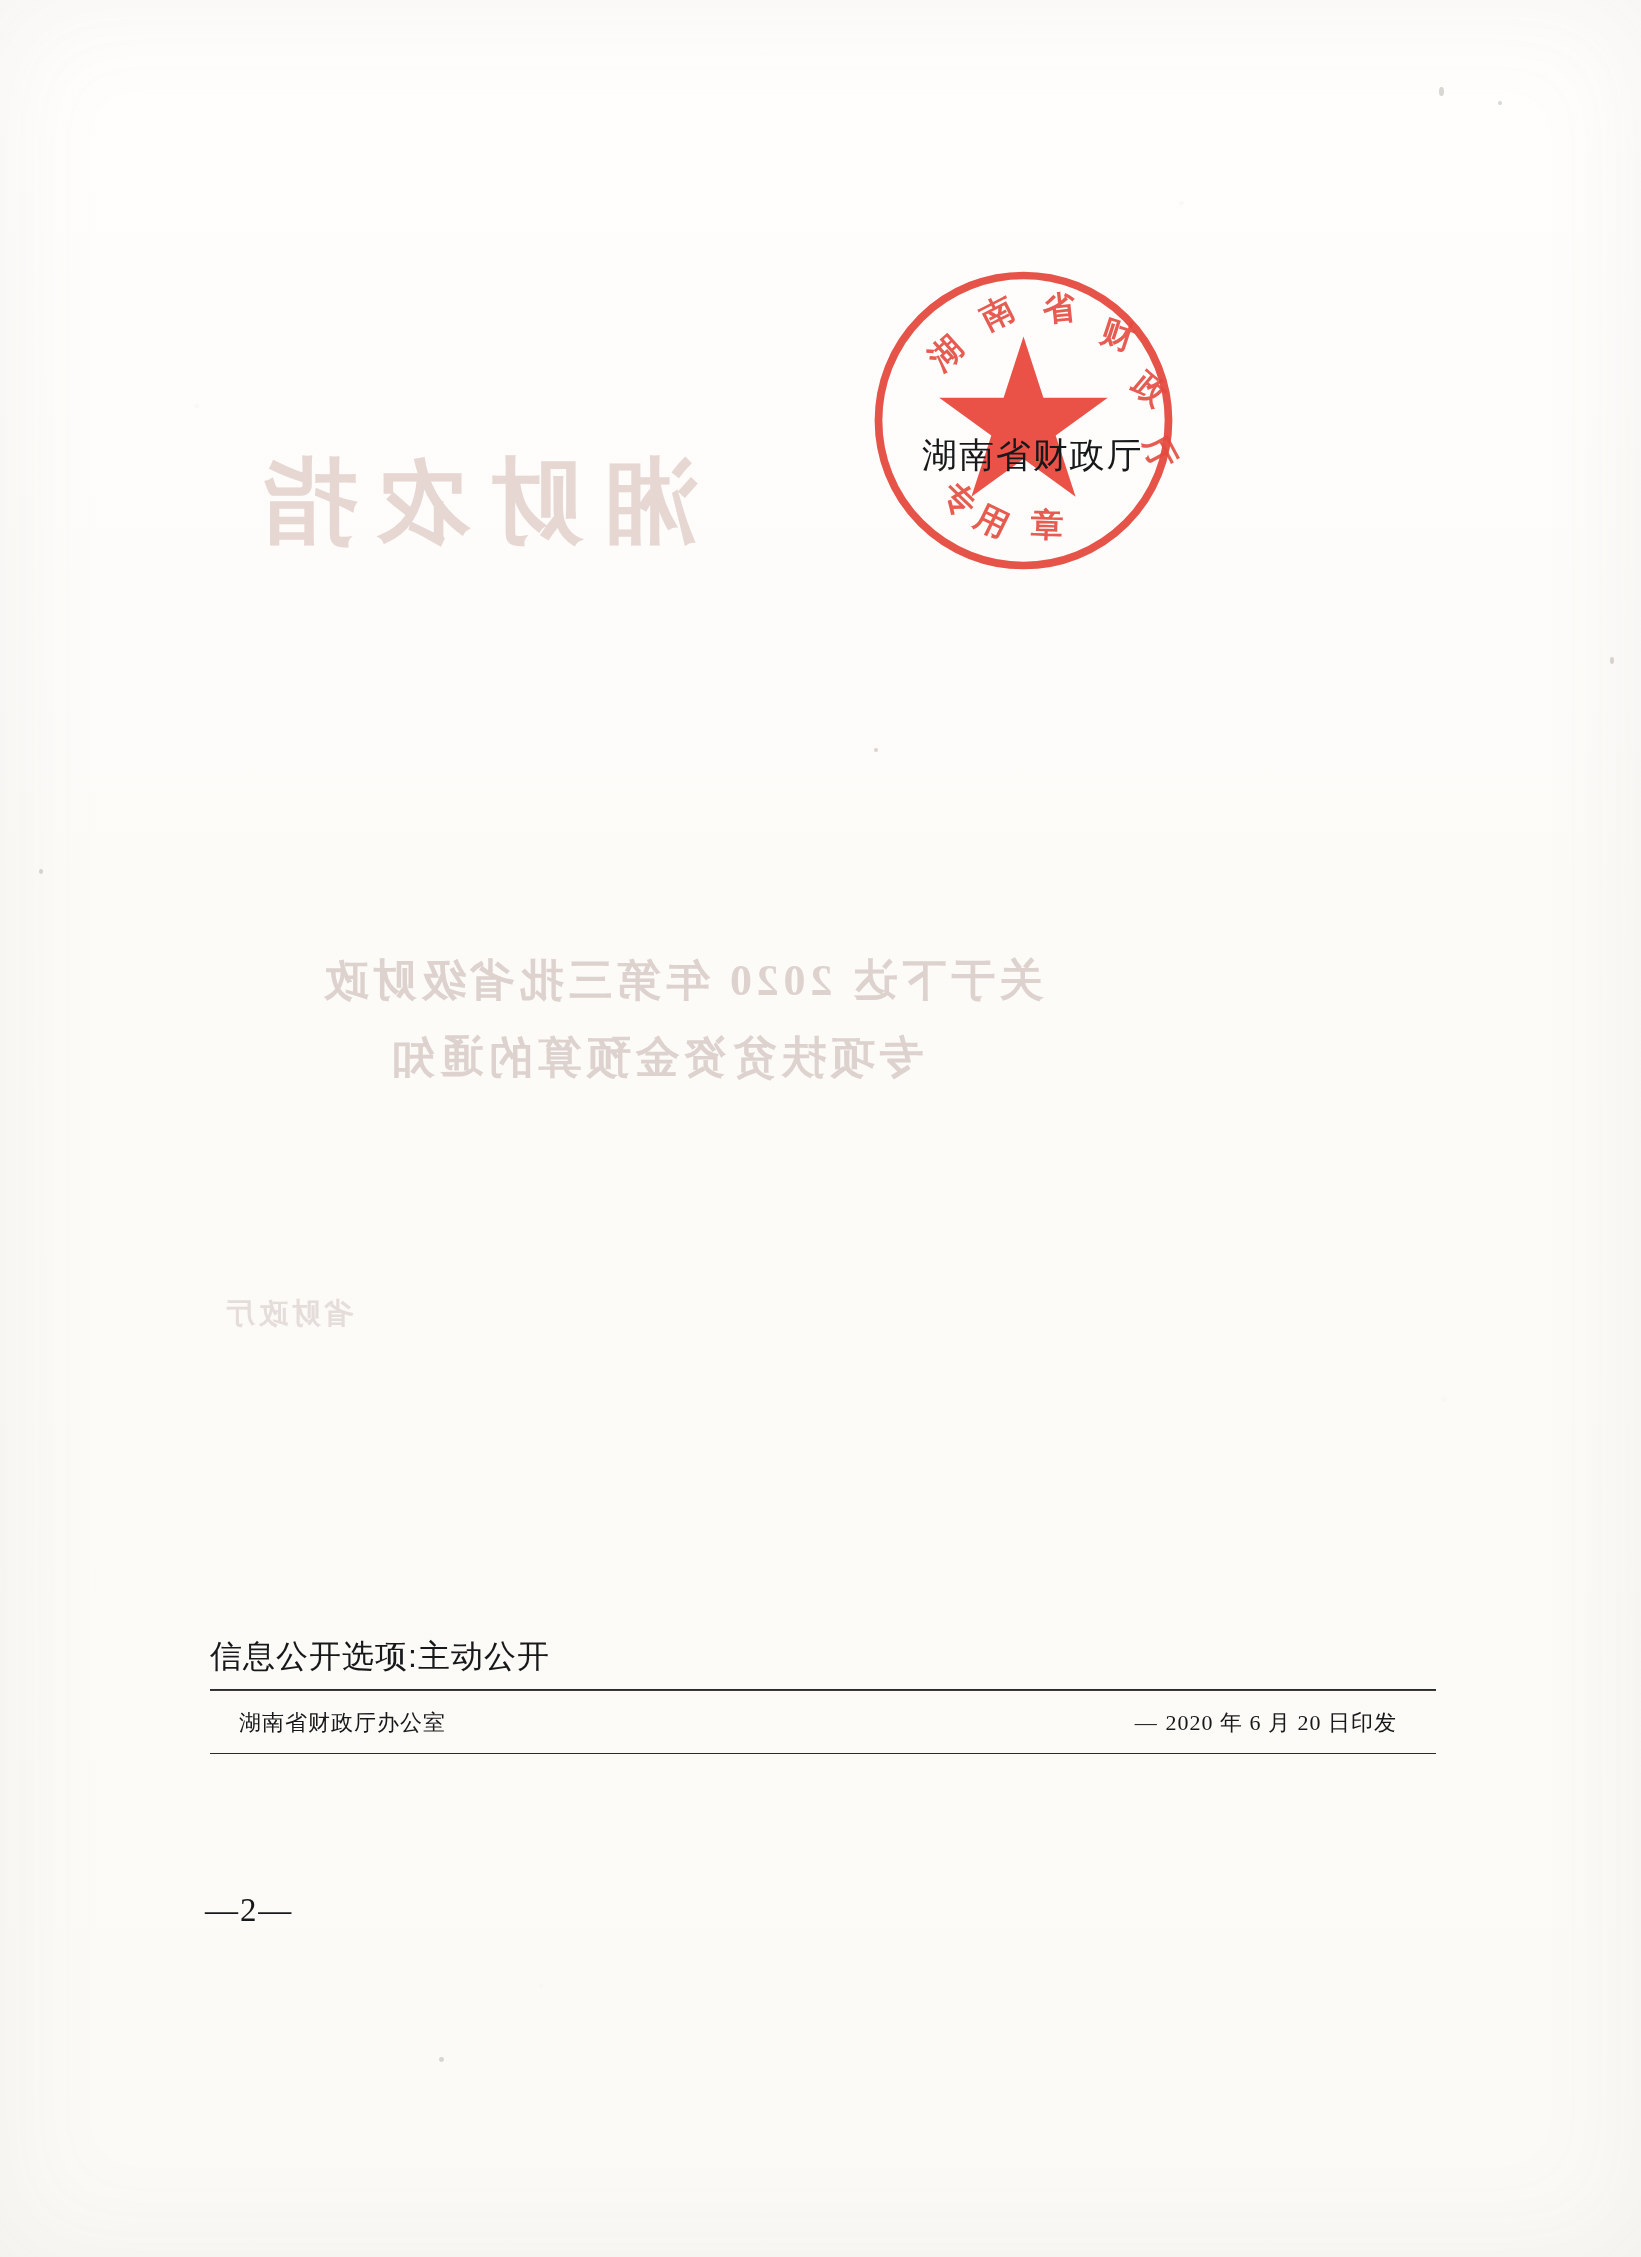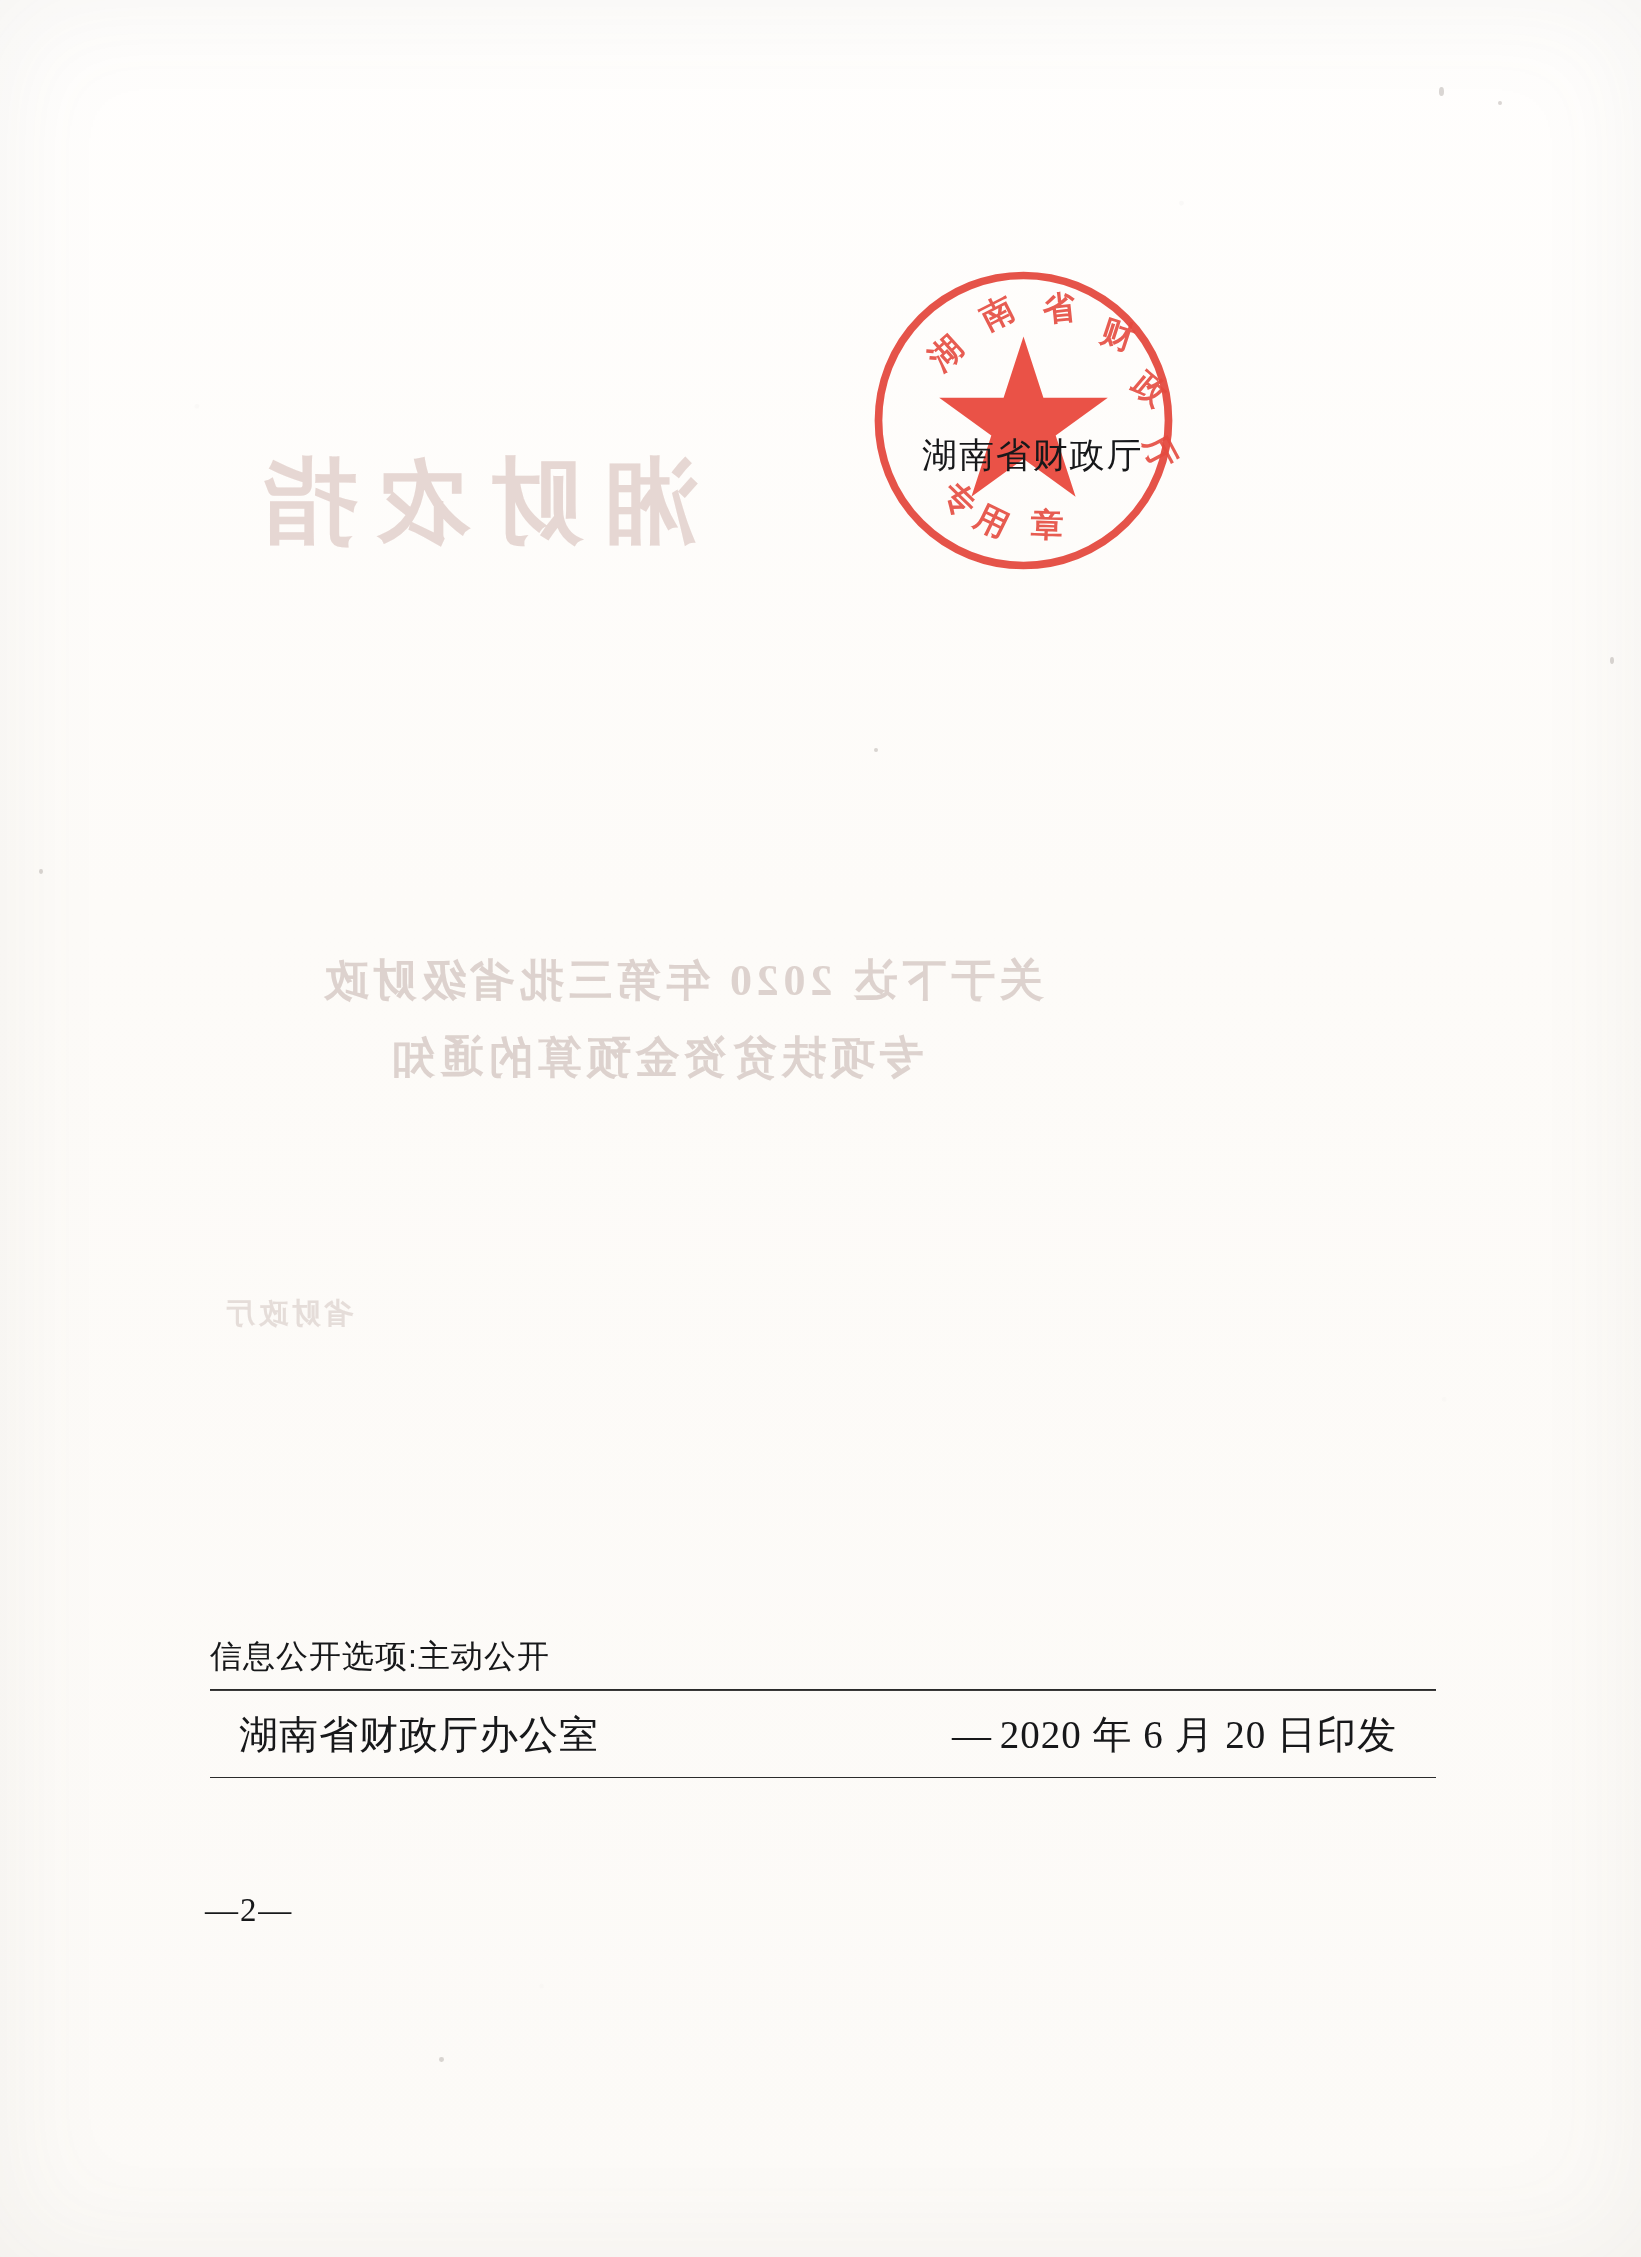--- a/index.html
+++ b/index.html
@@ -142,21 +142,21 @@
     line-height: 1.9;
     letter-spacing: 1px;
   }
   .cc-line1 { padding-left: 29px; text-indent: 0; }
   .cc-line2 { padding-left: 87px; }
   .issuer-row {
     display: flex;
     justify-content: space-between;
     align-items: baseline;
     padding: 17.4px 0 15.4px 0;
-    font-size: 39px;
+    font-size: 22px;
     color: #17181a;
     letter-spacing: 1px;
   }
   .issuer-left { padding-left: 29px; }
   .issuer-right { padding-right: 39px; }
   .issuer-dash { margin-right: 7.7px; }
 
   .page-number {
     position: absolute;
     left: 205px;

